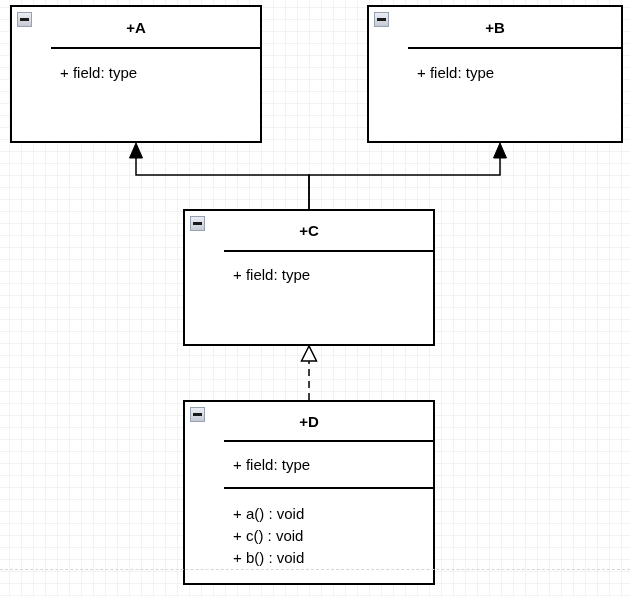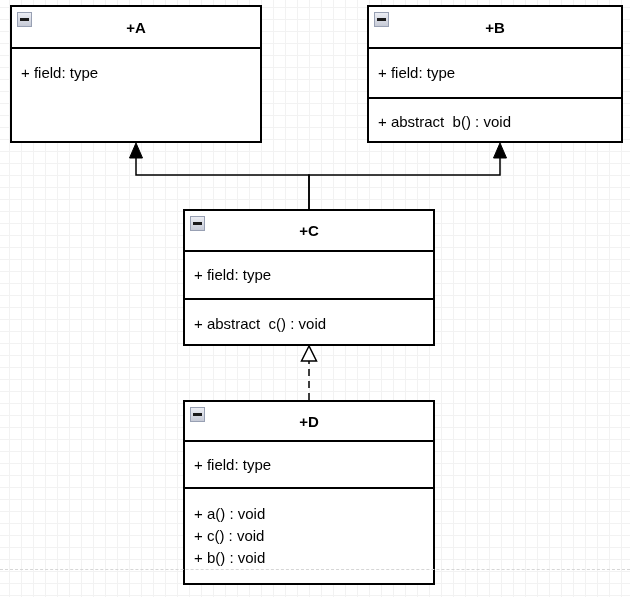--- a/index.html
+++ b/index.html
@@ -47,20 +47,21 @@
     box-sizing: border-box;
   }
 
   .uml-row {
     display: flex;
     align-items: center;
     border-top: 2px solid #000000;
     box-sizing: border-box;
     padding-left: 9px;
     font-size: 15px;
+    margin-left: 39px;
   }
 
   .uml-row.multi {
     flex-direction: column;
     justify-content: center;
     align-items: flex-start;
   }
 
   .member { white-space: pre; line-height: 22px; }
 
@@ -133,37 +134,31 @@
   <div class="class-box" style="left:367px; top:5px; width:256px; height:138px;">
     <div class="uml-header" style="height:40px;">
       <span class="collapse-btn">
         <span class="bar"></span>
       </span>
       <span>+B</span>
     </div>
     <div class="uml-row" style="height:50px;">
       <span class="member">+ field: type</span>
     </div>
-    <div class="uml-row" style="height:48px;">
-      <span class="member">+ abstract  b() : void</span>
-    </div>
   </div>
 
   <div class="class-box" style="left:183px; top:209px; width:252px; height:137px;">
     <div class="uml-header" style="height:39px;">
       <span class="collapse-btn">
         <span class="bar"></span>
       </span>
       <span>+C</span>
     </div>
     <div class="uml-row" style="height:48px;">
       <span class="member">+ field: type</span>
-    </div>
-    <div class="uml-row" style="height:50px;">
-      <span class="member">+ abstract  c() : void</span>
     </div>
   </div>
 
   <div class="class-box" style="left:183px; top:400px; width:252px; height:185px;">
     <div class="uml-header" style="height:38px;">
       <span class="collapse-btn">
         <span class="bar"></span>
       </span>
       <span>+D</span>
     </div>

